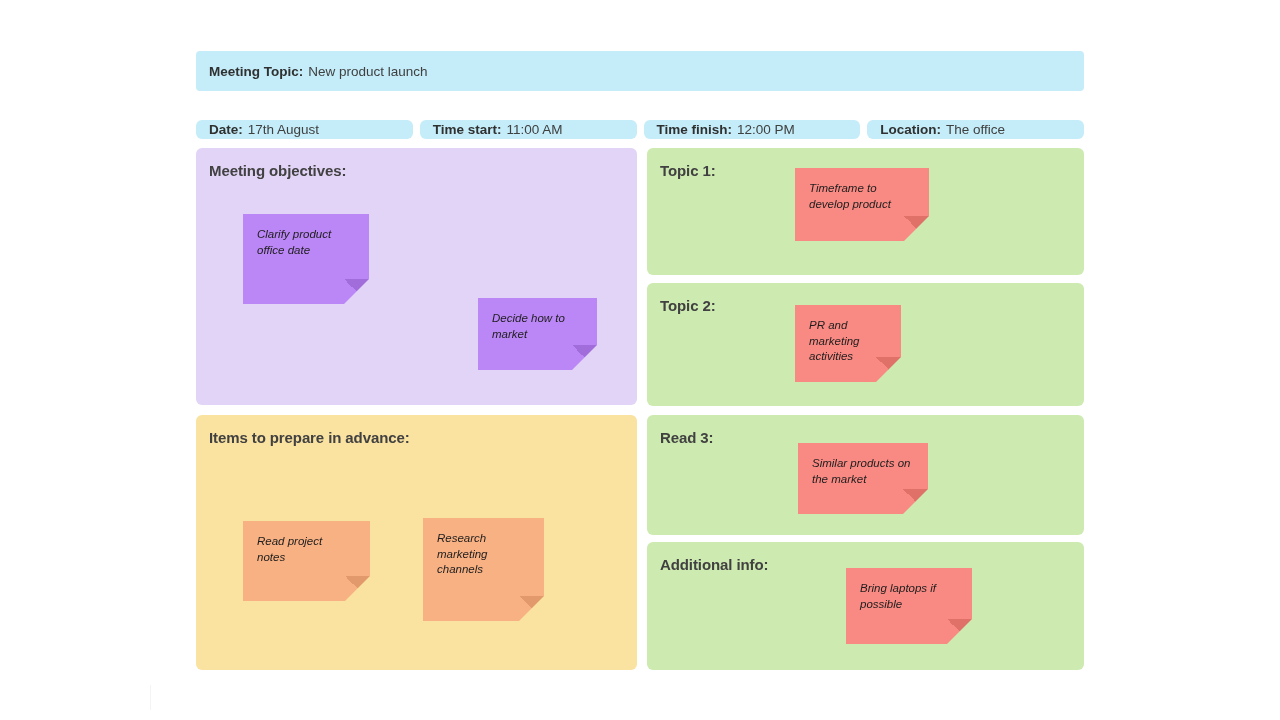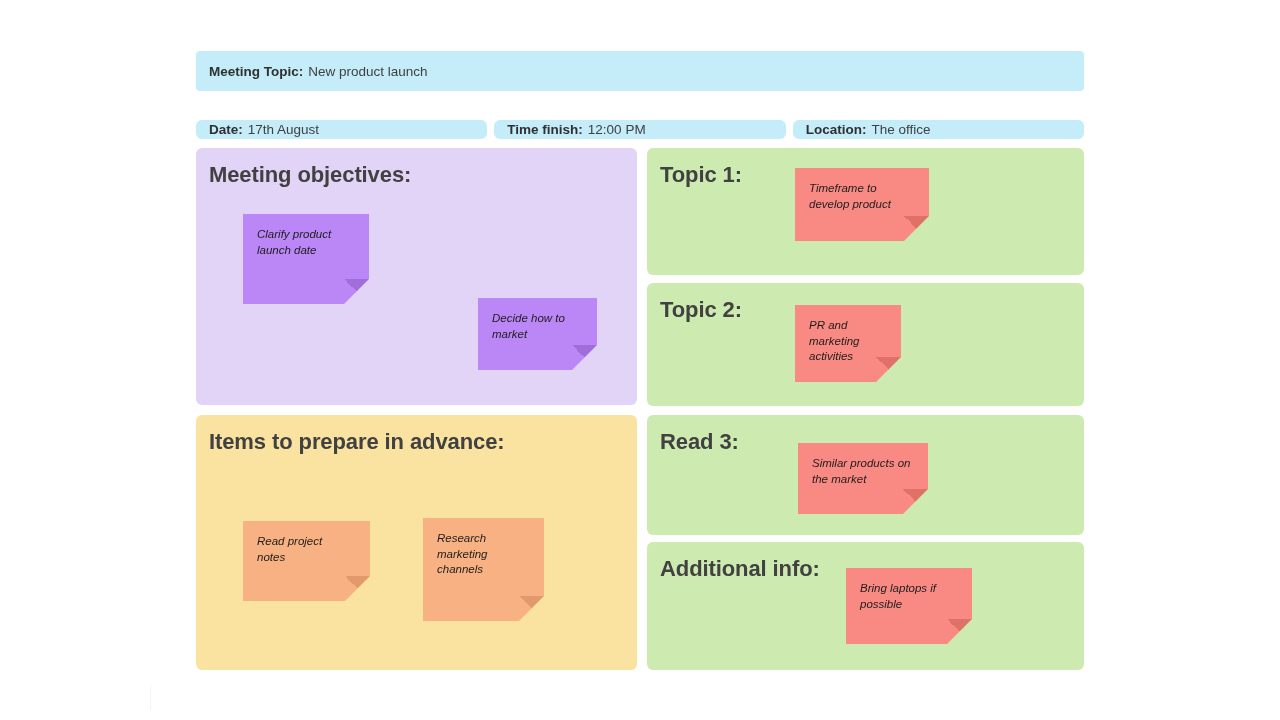--- a/index.html
+++ b/index.html
@@ -88,21 +88,21 @@
 
   .panel {
     position: absolute;
     border-radius: 6px;
     overflow: visible;
   }
   .panel-title {
     position: absolute;
     left: 13px;
     top: 14px;
-    font-size: 22px;
+    font-size: 15px;
     font-weight: bold;
     color: #414141;
     letter-spacing: -0.1px;
   }
   .panel.purple { background: #e2d4f7; }
   .panel.yellow { background: #fae2a0; }
   .panel.green  { background: #cdeab0; }
 
   
   #panel-objectives { left: 0;  top: 0;   width: 441px; height: 257px; }
@@ -176,36 +176,40 @@
     <span class="lbl">Meeting Topic:</span>
     <span class="val">New product launch</span>
   </div>
 
   <div class="info-row">
     <div class="info-cell">
       <span class="lbl">Date:</span>
       <span class="val">17th August</span>
     </div>
     <div class="info-cell">
+      <span class="lbl">Time start:</span>
+      <span class="val">11:00 AM</span>
+    </div>
+    <div class="info-cell">
       <span class="lbl">Time finish:</span>
       <span class="val">12:00 PM</span>
     </div>
     <div class="info-cell">
       <span class="lbl">Location:</span>
       <span class="val">The office</span>
     </div>
   </div>
 
   <div class="col-left">
 
     <div class="panel purple" id="panel-objectives">
       <div class="panel-title">Meeting objectives:</div>
       <div class="note violet" id="note-clarify">
         <span class="note-text">Clarify product
-launch date</span>
+office date</span>
         <span class="fold"></span>
       </div>
       <div class="note violet" id="note-decide">
         <span class="note-text">Decide how to
 market</span>
         <span class="fold"></span>
       </div>
     </div>
 
     <div class="panel yellow" id="panel-prepare">

